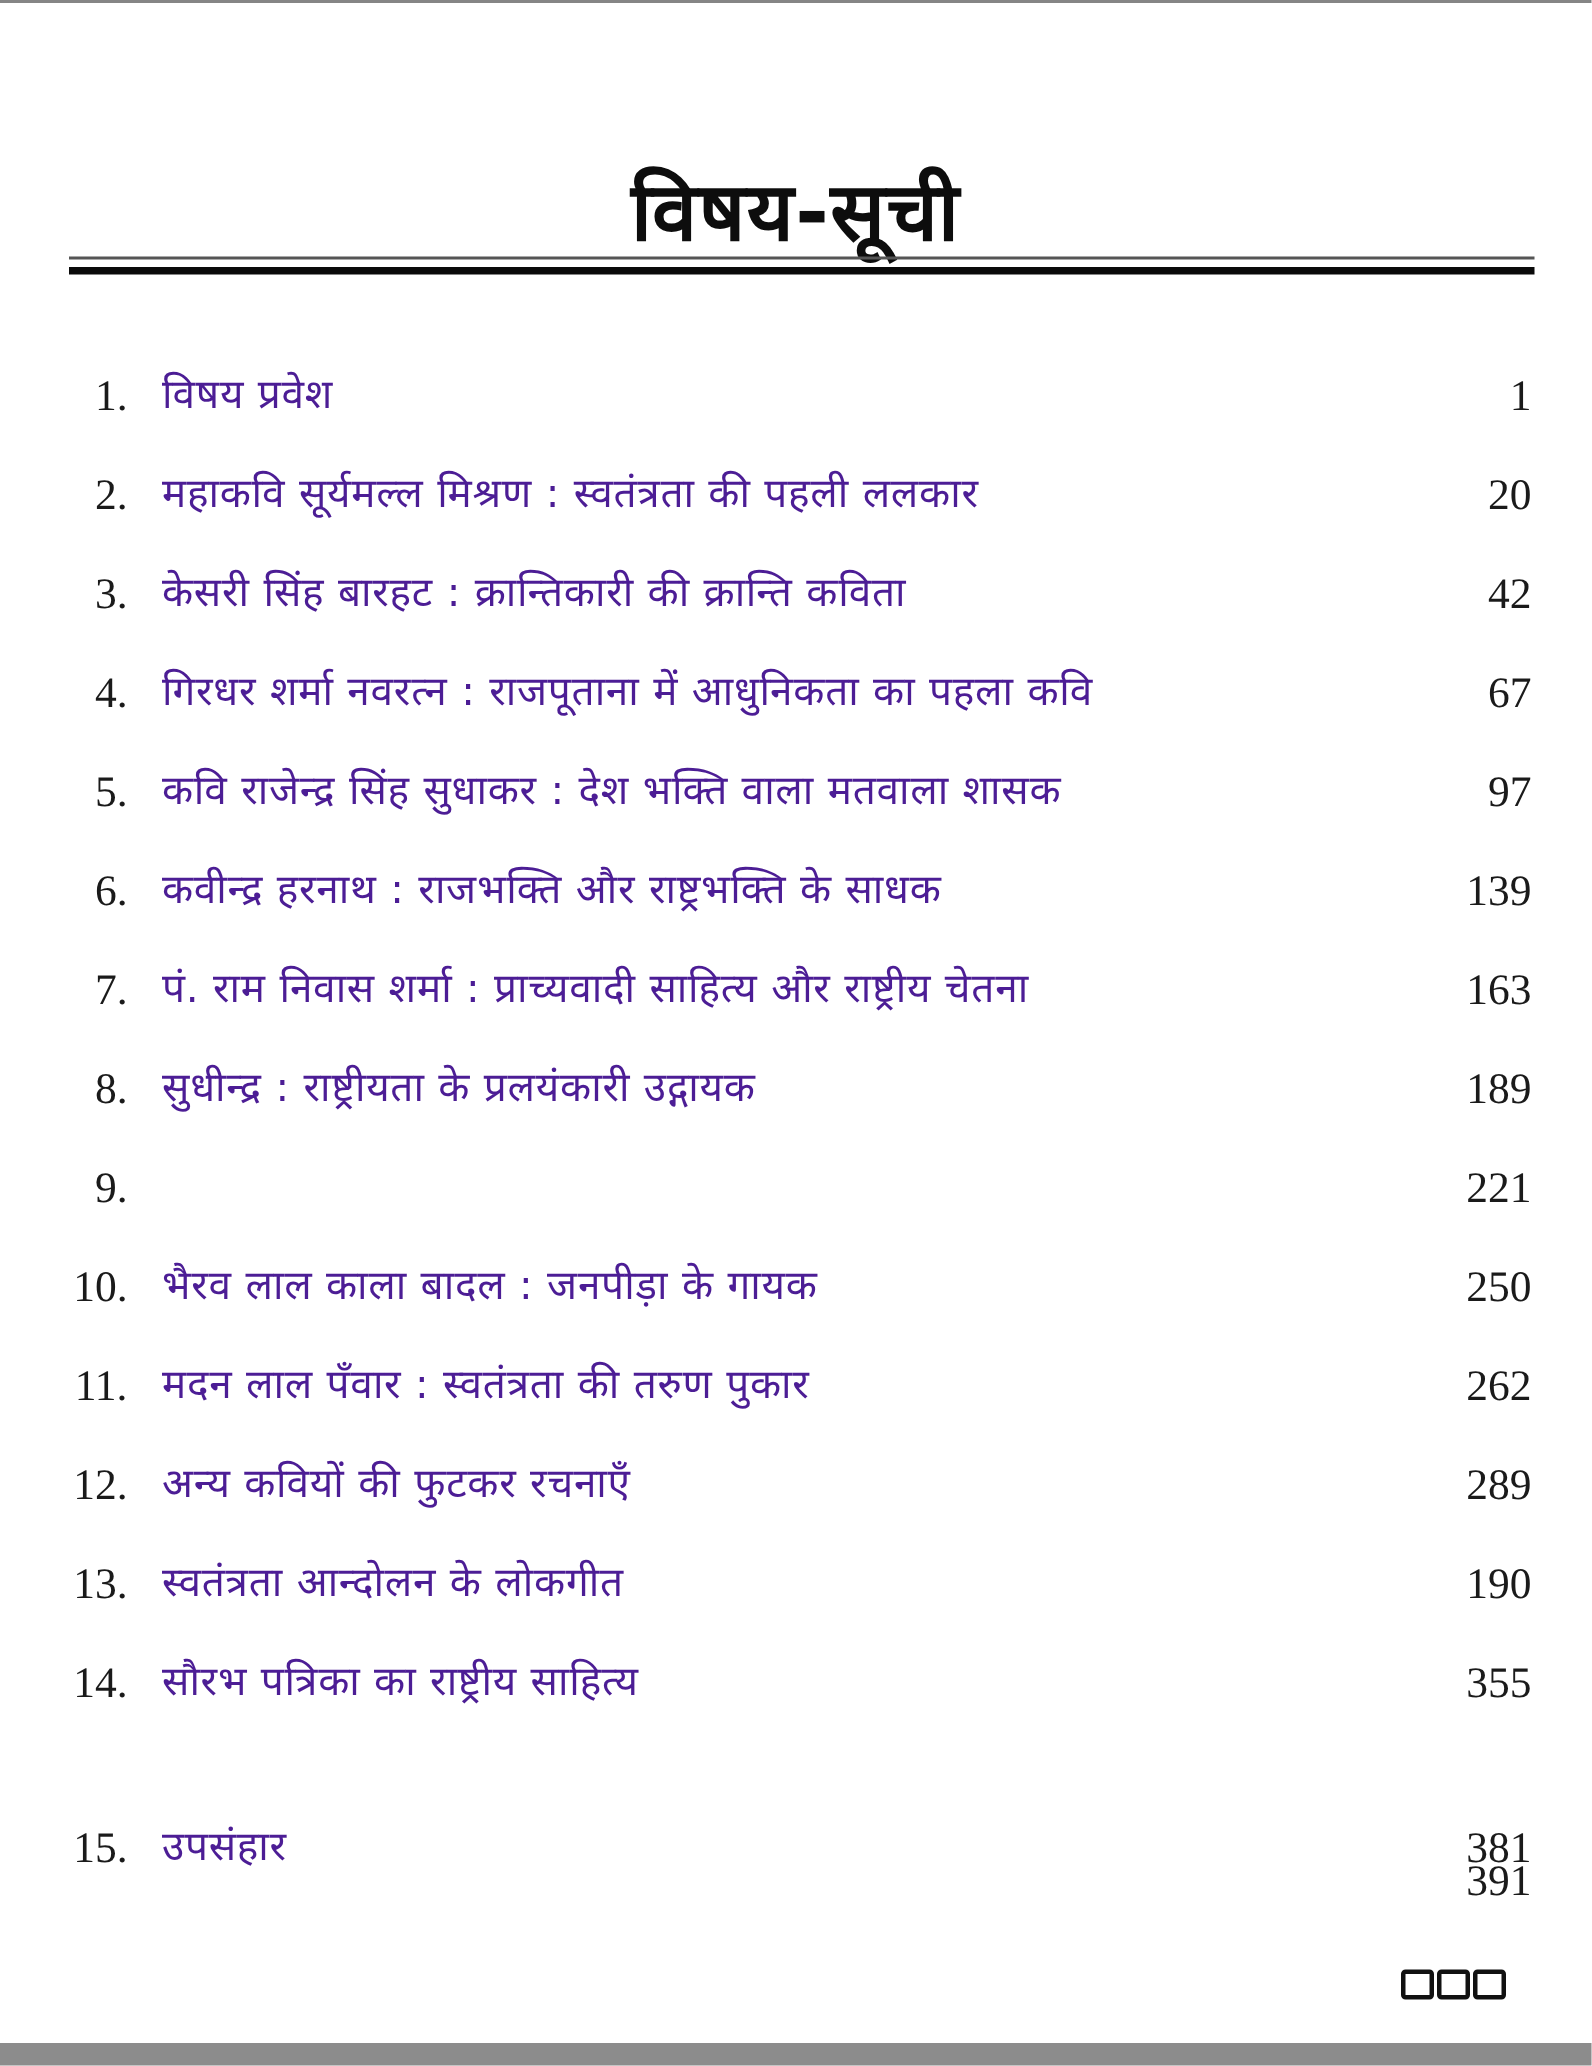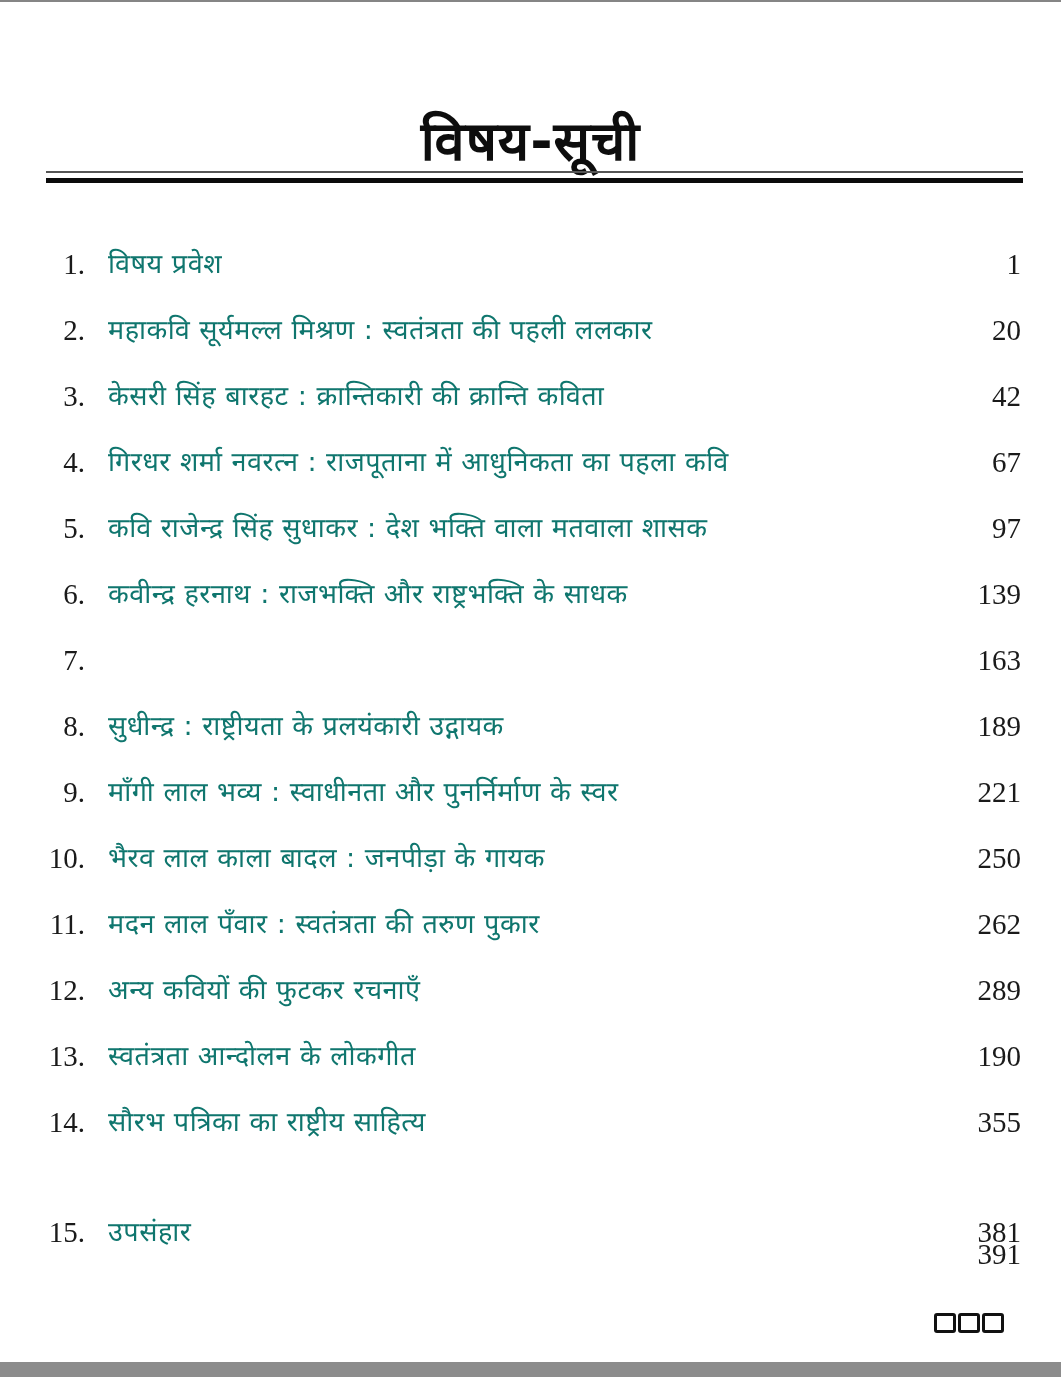--- a/index.html
+++ b/index.html
@@ -18,21 +18,21 @@
     .rule-thin { position: absolute; left: 46px; top: 171px; width: 977px; height: 2px; background: #555; }
     .rule-thick { position: absolute; left: 46px; top: 178px; width: 977px; height: 5px; background: #0a0a0a; }
     .toc { position: absolute; left: 0; top: 230px; width: 1061px; }
     .row { position: absolute; left: 0; width: 1061px; height: 44px; }
     .num {
       position: absolute; right: 976px; width: 60px; text-align: right;
       font-size: 29px; line-height: 44px; color: #1a1a1a;
     }
     .label {
       position: absolute; left: 108px; font-family: "DejaVu Sans", sans-serif;
-      font-size: 27px; line-height: 44px; color: #0f766e; white-space: nowrap;
+      font-size: 27px; line-height: 44px; color: #4c1d95; white-space: nowrap;
       letter-spacing: 0.5px;
     }
     .label.italic { font-style: italic; }
     .page {
       position: absolute; right: 40px; text-align: right;
       font-size: 29px; line-height: 44px; color: #1a1a1a;
     }
     .end-mark { position: absolute; left: 934px; top: 1313px; display: flex; gap: 2px; }
     .end-mark span {
       display: block; width: 22px; height: 20px; border: 3px solid #111;
@@ -75,30 +75,30 @@
     <span class="label">कवि राजेन्द्र सिंह सुधाकर : देश भक्ति वाला मतवाला शासक</span>
     <span class="page">97</span>
   </div>
   <div class="row" style="top:342px">
     <span class="num">6.</span>
     <span class="label">कवीन्द्र हरनाथ : राजभक्ति और राष्ट्रभक्ति के साधक</span>
     <span class="page">139</span>
   </div>
   <div class="row" style="top:408px">
     <span class="num">7.</span>
+    <span class="label">पं. राम निवास शर्मा : प्राच्यवादी साहित्य और राष्ट्रीय चेतना</span>
     <span class="page">163</span>
   </div>
   <div class="row" style="top:474px">
     <span class="num">8.</span>
     <span class="label">सुधीन्द्र : राष्ट्रीयता के प्रलयंकारी उद्गायक</span>
     <span class="page">189</span>
   </div>
   <div class="row" style="top:540px">
     <span class="num">9.</span>
-    <span class="label">माँगी लाल भव्य : स्वाधीनता और पुनर्निर्माण के स्वर</span>
     <span class="page">221</span>
   </div>
   <div class="row" style="top:606px">
     <span class="num">10.</span>
     <span class="label">भैरव लाल काला बादल : जनपीड़ा के गायक</span>
     <span class="page">250</span>
   </div>
   <div class="row" style="top:672px">
     <span class="num">11.</span>
     <span class="label">मदन लाल पँवार : स्वतंत्रता की तरुण पुकार</span>

